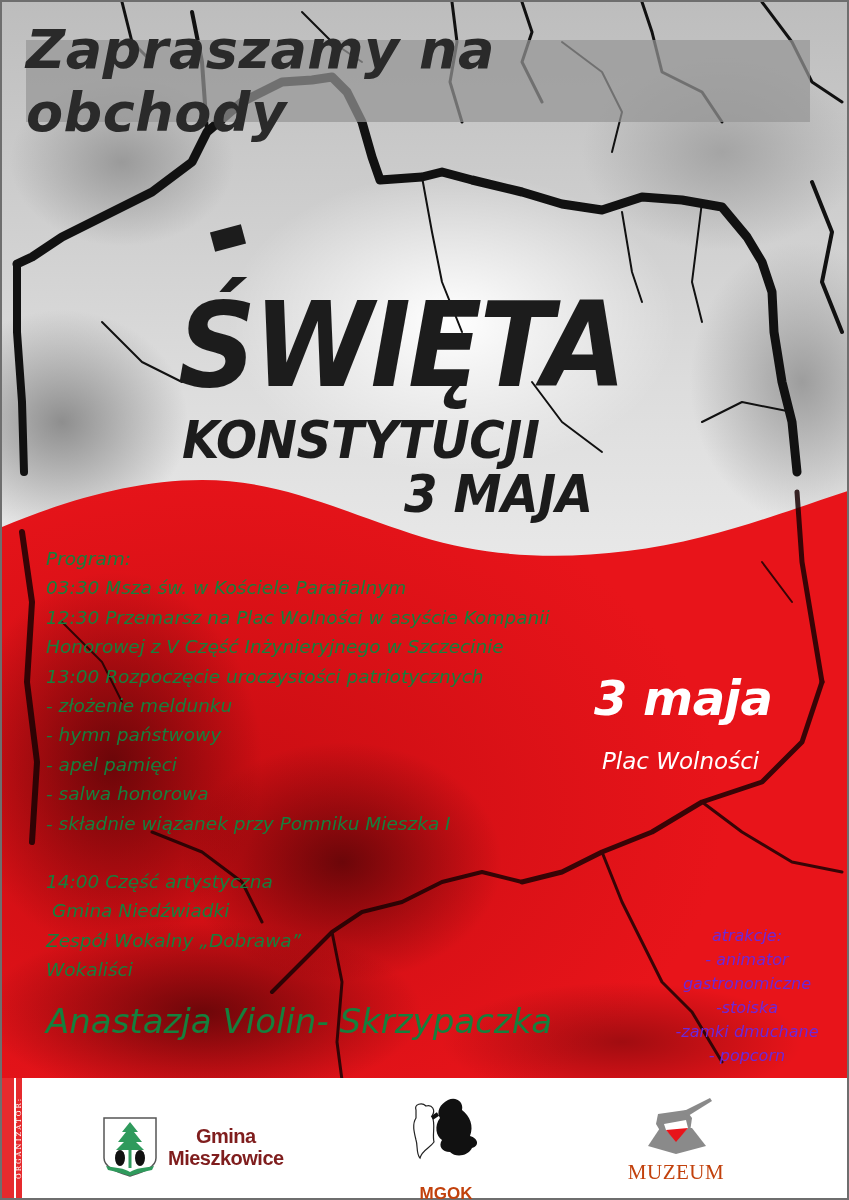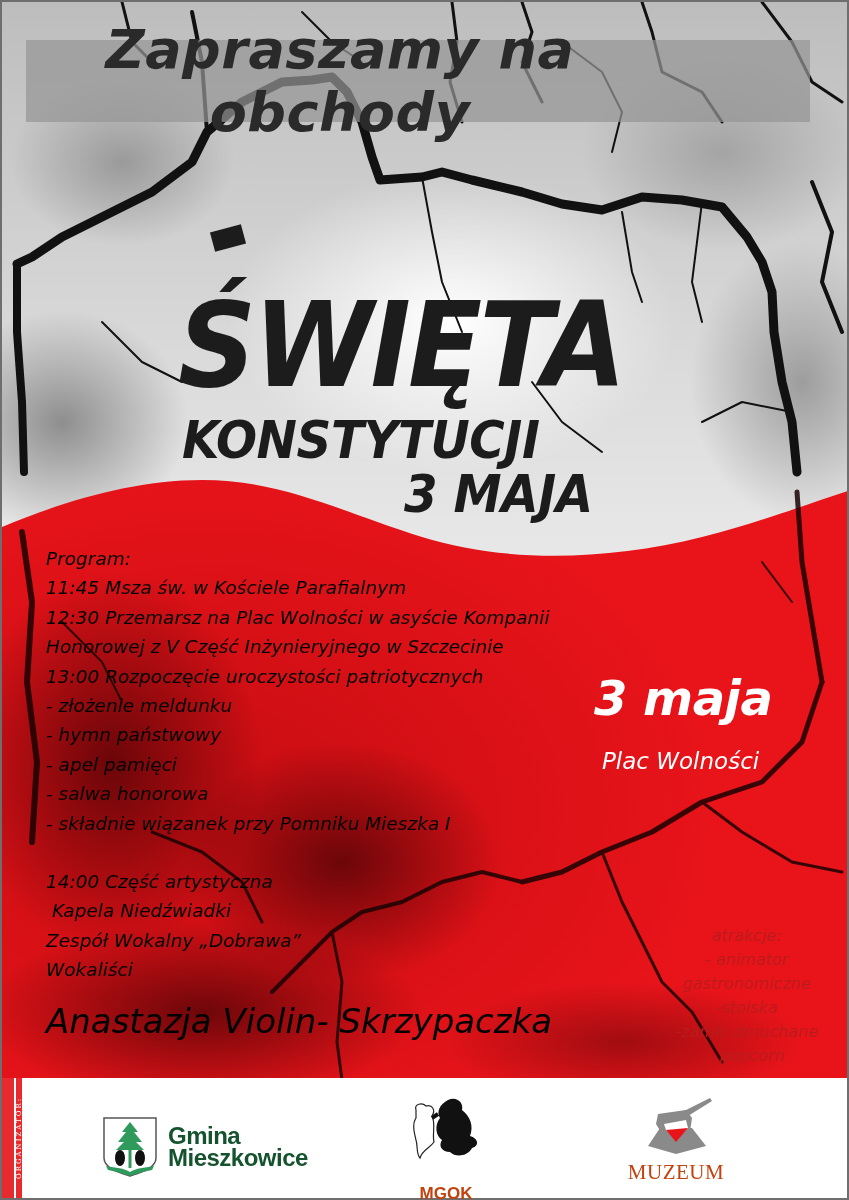--- a/index.html
+++ b/index.html
@@ -22,55 +22,55 @@
     .cracks { position: absolute; inset: 0; }
 
     
     .bg-red { position: absolute; left: 0; top: 0; width: 849px; height: 1078px; }
 
     .title-band { position: absolute; left: 24px; top: 38px; width: 784px; height: 82px;
       background: rgba(150,150,150,0.72); }
     .title-band-text { position: absolute; left: 24px; top: 38px; width: 628px; height: 82px;
       display: flex; align-items: center; justify-content: center;
       font-family: "DejaVu Sans", sans-serif; font-weight: bold; font-style: italic;
-      font-size: 54px; color: #2a2a2a; letter-spacing: 0.5px; text-align: center; }
+      font-size: 54px; color: #2a2a2a; letter-spacing: 0.5px; }
 
     .main-title { position: absolute; left: 176px; top: 284px; font-family: "DejaVu Sans", sans-serif;
       font-weight: bold; font-style: italic; color: #1c1c1c; font-size: 118px; line-height: 1;
       letter-spacing: -3px; transform: scaleX(0.92); transform-origin: left top; }
     .sub-title-1 { position: absolute; left: 180px; top: 412px; font-weight: bold; font-style: italic;
       color: #1c1c1c; font-size: 52px; line-height: 1; letter-spacing: -0.5px;
       transform: scaleX(0.93); transform-origin: left top; }
     .sub-title-2 { position: absolute; left: 402px; top: 466px; font-weight: bold; font-style: italic;
       color: #1c1c1c; font-size: 52px; line-height: 1; letter-spacing: -0.5px;
       transform: scaleX(0.93); transform-origin: left top; }
 
-    .program { position: absolute; left: 44px; top: 542px; color: #000000; font-style: italic;
+    .program { position: absolute; left: 44px; top: 542px; color: #15803d; font-style: italic;
       font-family: "DejaVu Sans", sans-serif; font-size: 18.5px; line-height: 29.4px; }
     .program .line { white-space: nowrap; }
     .program .gap { height: 29px; }
     .program .big { font-size: 34px; line-height: 36px; margin-top: 18px; }
 
     .date-block { position: absolute; left: 592px; top: 672px; color: #fff; font-style: italic; }
     .date-big { font-weight: bold; font-size: 48px; line-height: 1; letter-spacing: -0.5px; }
     .date-place { font-weight: normal; font-size: 23px; margin-top: 26px; margin-left: 8px; }
 
     .attractions { position: absolute; left: 650px; top: 922px; width: 190px; text-align: center;
-      color: #b91c1c; font-style: italic; font-size: 16px; line-height: 24px; }
+      color: #6d28d9; font-style: italic; font-size: 16px; line-height: 24px; }
 
     .footer { position: absolute; left: 0; top: 1078px; width: 849px; height: 122px; background: #fff;
       border-left: 2px solid #6e6e6e; border-right: 2px solid #6e6e6e; border-bottom: 2px solid #6e6e6e; }
     .org-strip { position: absolute; left: 0; top: 0; width: 20px; height: 120px; background: #e62a2d; }
     .org-strip-line { position: absolute; left: 12px; top: 0; width: 2px; height: 120px; background: #fff; }
     .org-label { position: absolute; left: 17px; top: 60px; transform: translate(-50%, -50%) rotate(-90deg);
       color: #fff; font-family: "DejaVu Serif", serif; font-size: 7px; letter-spacing: 2px; white-space: nowrap; }
 
     .logo-gmina { position: absolute; left: 100px; top: 38px; display: flex; align-items: center; }
-    .gmina-text { margin-left: 10px; color: #14532d; font-family: "Liberation Sans", sans-serif;
-      font-size: 24px; line-height: 22px; font-weight: bold; letter-spacing: -0.5px; }
+    .gmina-text { margin-left: 10px; color: #7f1d1d; font-family: "Liberation Sans", sans-serif;
+      font-size: 20px; line-height: 22px; font-weight: bold; letter-spacing: -0.5px; text-align: center; }
 
     .logo-mgok { position: absolute; left: 404px; top: 18px; width: 80px; text-align: center; }
     .mgok-title { color: #c2410c; font-family: "Liberation Sans", sans-serif; font-weight: bold; font-size: 17px; line-height: 16px; margin-top: 20px; }
     .mgok-sub { color: #111; font-family: "Liberation Sans", sans-serif; font-weight: bold; font-size: 9px; line-height: 9px; }
 
     .logo-muzeum { position: absolute; left: 614px; top: 20px; width: 120px; text-align: center; }
     .muzeum-text { color: #c2410c; font-family: "Liberation Serif", serif; font-size: 21px; letter-spacing: 0.5px; margin-top: 2px; }
   </style>
 </head>
 <body>
@@ -133,32 +133,32 @@
 
   <div class="title-band"></div>
   <div class="title-band-text">Zapraszamy na obchody</div>
 
   <div class="main-title">ŚWIĘTA</div>
   <div class="sub-title-1">KONSTYTUCJI</div>
   <div class="sub-title-2">3 MAJA</div>
 
   <div class="program">
     <div class="line">Program:</div>
-    <div class="line">11:45 Msza św. w Kościele Parafialnym</div>
+    <div class="line">03:30 Msza św. w Kościele Parafialnym</div>
     <div class="line">12:30 Przemarsz na Plac Wolności w asyście Kompanii</div>
     <div class="line">Honorowej z V Część Inżynieryjnego w Szczecinie</div>
     <div class="line">13:00 Rozpoczęcie uroczystości patriotycznych</div>
     <div class="line">- złożenie meldunku</div>
     <div class="line">- hymn państwowy</div>
     <div class="line">- apel pamięci</div>
     <div class="line">- salwa honorowa</div>
     <div class="line">- składnie wiązanek przy Pomniku Mieszka I</div>
     <div class="gap"></div>
     <div class="line" style="white-space:pre">14:00 Część artystyczna</div>
-    <div class="line" style="white-space:pre"> Kapela Niedźwiadki</div>
+    <div class="line" style="white-space:pre"> Gmina Niedźwiadki</div>
     <div class="line">Zespół Wokalny „Dobrawa”</div>
     <div class="line">Wokaliści</div>
     <div class="line big">Anastazja Violin- Skrzypaczka</div>
   </div>
 
   <div class="date-block">
     <div class="date-big">3 maja</div>
     <div class="date-place">Plac Wolności</div>
   </div>
 

